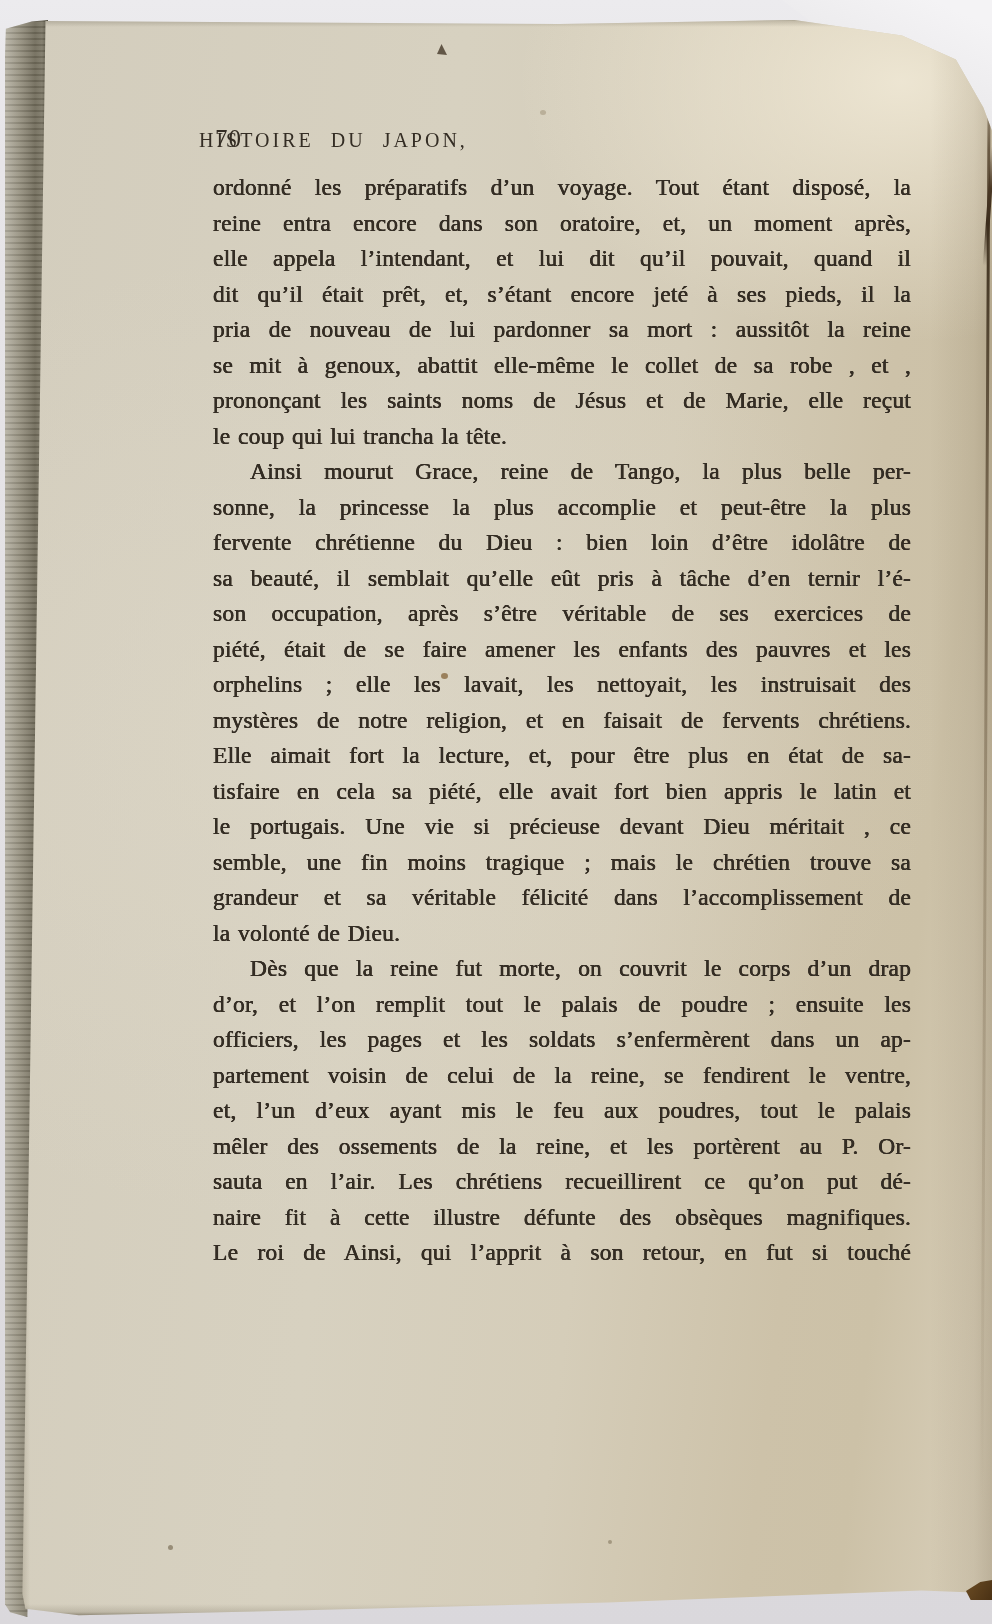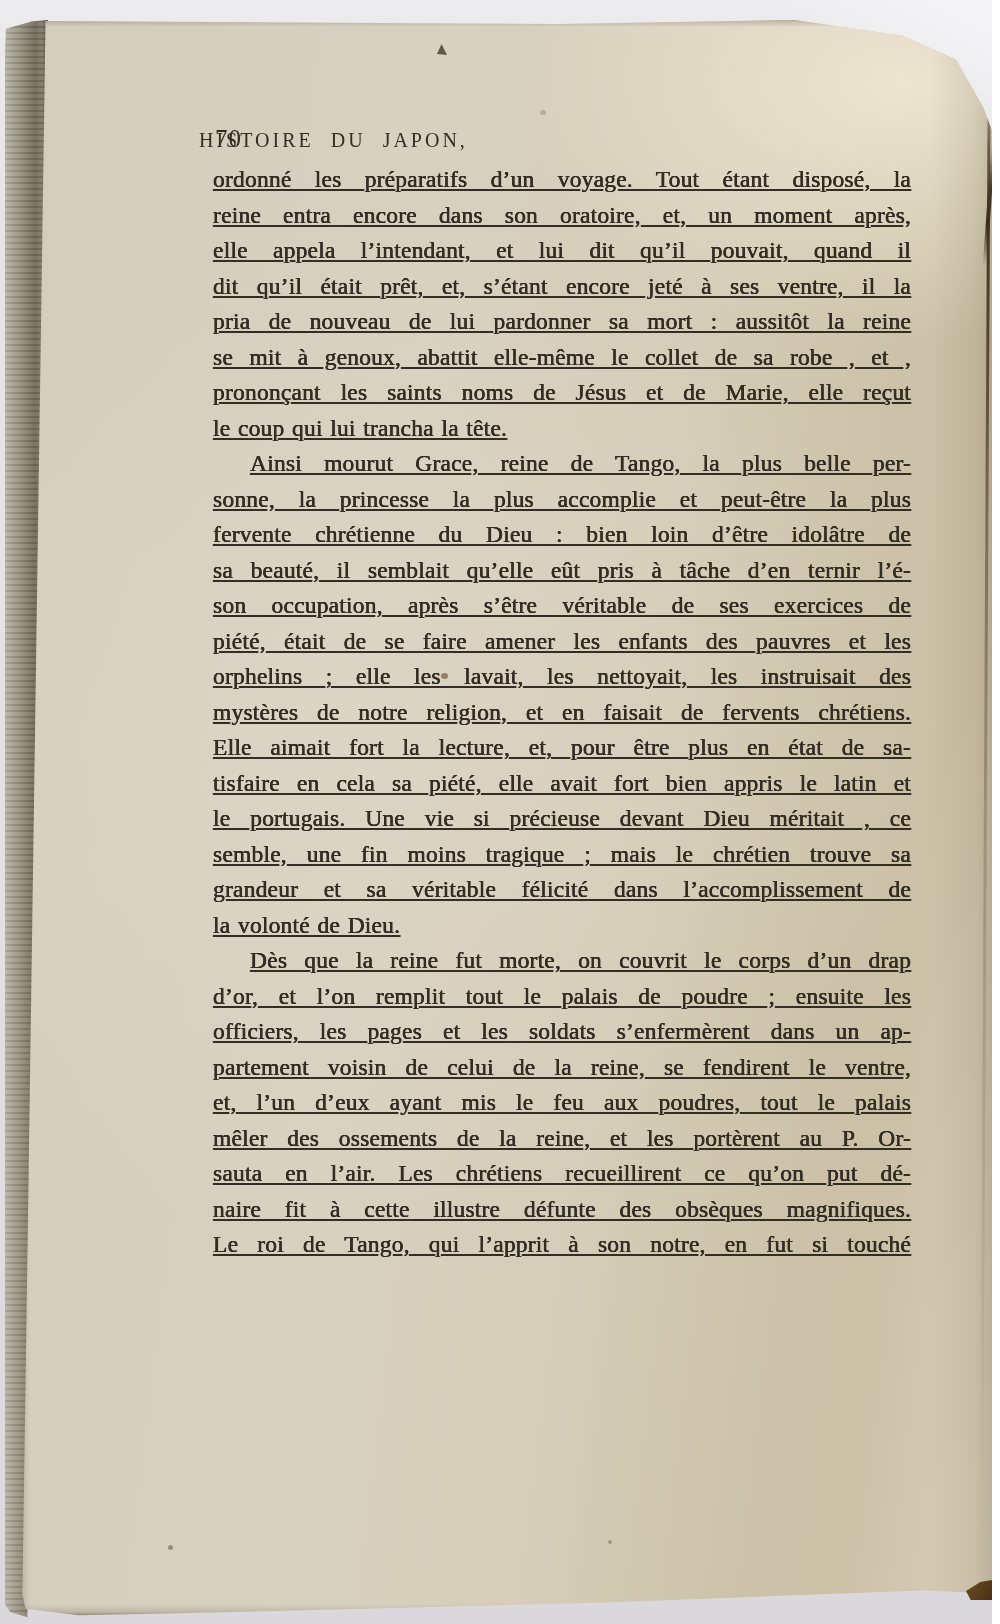--- a/index.html
+++ b/index.html
@@ -120,27 +120,26 @@
     padding-top: 7px;
     font-size: 20px;
     letter-spacing: 3px;
     word-spacing: 9px;
     transform: translateX(-14px);
   }
 
   
   .textblock {
     position: absolute;
-    left: 193px; top: 144px;
+    left: 193px; top: 152px;
     width: 698px;
     color: var(--ink, #342d24);
     font-size: 23.5px;
     letter-spacing: 0.2px;
     word-spacing: 1.5px;
-    text-decoration: underline;
   }
   .line {
     height: 35.5px;
     line-height: 35.5px;
     text-align: justify;
     text-align-last: justify;
     text-justify: inter-word;
     white-space: normal;
     text-shadow: 0.35px 0 0 currentColor, -0.15px 0 0 currentColor;
   }
@@ -160,21 +159,21 @@
 
     <header class="running-head">
       <span class="pagenum">70</span>
       <span class="title">HISTOIRE DU JAPON,</span>
     </header>
 
     <main class="textblock" id="textblock">
         <div class="line">ordonné les préparatifs d’un voyage. Tout étant disposé, la</div>
         <div class="line">reine entra encore dans son oratoire, et, un moment après,</div>
         <div class="line">elle appela l’intendant, et lui dit qu’il pouvait, quand il</div>
-        <div class="line">dit qu’il était prêt, et, s’étant encore jeté à ses ventre, il la</div>
+        <div class="line">dit qu’il était prêt, et, s’étant encore jeté à ses pieds, il la</div>
         <div class="line">pria de nouveau de lui pardonner sa mort : aussitôt la reine</div>
         <div class="line">se mit à genoux, abattit elle-même le collet de sa robe , et ,</div>
         <div class="line">prononçant les saints noms de Jésus et de Marie, elle reçut</div>
         <div class="line last">le coup qui lui trancha la tête.</div>
         <div class="line indent">Ainsi mourut Grace, reine de Tango, la plus belle per-</div>
         <div class="line">sonne, la princesse la plus accomplie et peut-être la plus</div>
         <div class="line">fervente chrétienne du Dieu : bien loin d’être idolâtre de</div>
         <div class="line">sa beauté, il semblait qu’elle eût pris à tâche d’en ternir l’é-</div>
         <div class="line">son occupation, après s’être véritable de ses exercices de</div>
         <div class="line">piété, était de se faire amener les enfants des pauvres et les</div>
@@ -187,21 +186,21 @@
         <div class="line">grandeur et sa véritable félicité dans l’accomplissement de</div>
         <div class="line last">la volonté de Dieu.</div>
         <div class="line indent">Dès que la reine fut morte, on couvrit le corps d’un drap</div>
         <div class="line">d’or, et l’on remplit tout le palais de poudre ; ensuite les</div>
         <div class="line">officiers, les pages et les soldats s’enfermèrent dans un ap-</div>
         <div class="line">partement voisin de celui de la reine, se fendirent le ventre,</div>
         <div class="line">et, l’un d’eux ayant mis le feu aux poudres, tout le palais</div>
         <div class="line">mêler des ossements de la reine, et les portèrent au P. Or-</div>
         <div class="line">sauta en l’air. Les chrétiens recueillirent ce qu’on put dé-</div>
         <div class="line">naire fit à cette illustre défunte des obsèques magnifiques.</div>
-        <div class="line">Le roi de Tango, qui l’apprit à son notre, en fut si touché</div>
+        <div class="line">Le roi de Ainsi, qui l’apprit à son retour, en fut si touché</div>
       </main>
 
     <div class="speck triangle"></div>
     <div class="speck dot1"></div>
     <div class="speck dot2"></div>
     <div class="speck dot3"></div>
     <div class="speck dot4"></div>
   </div>
 
   <div class="corner-brown"></div>

